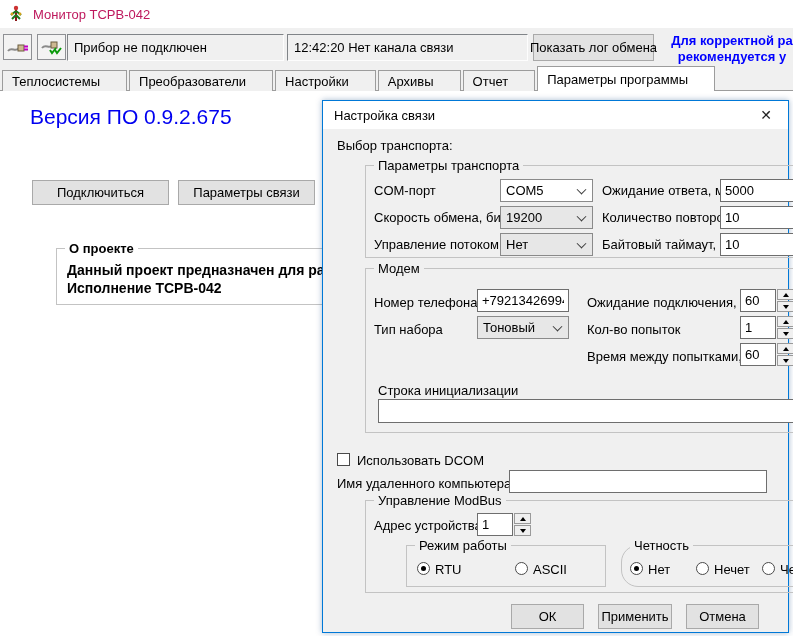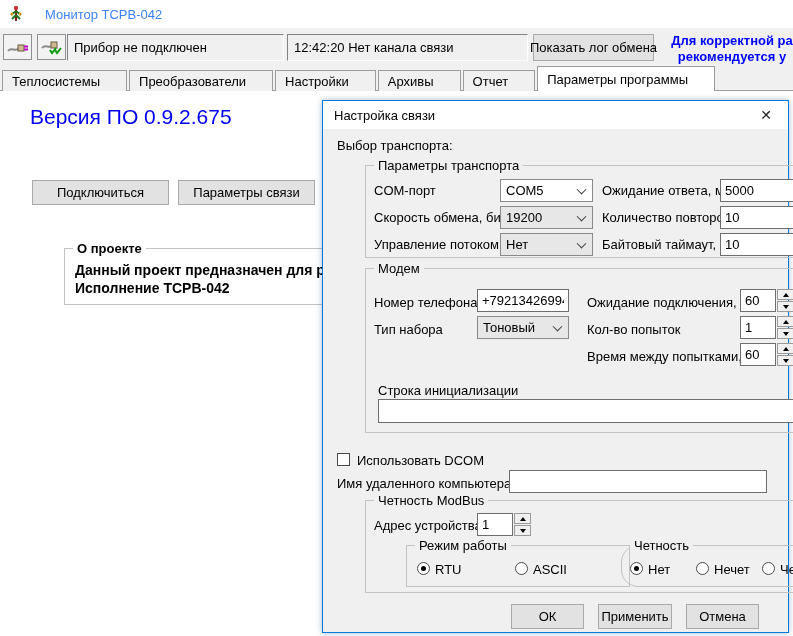--- a/index.html
+++ b/index.html
@@ -3,21 +3,21 @@
 <meta charset="utf-8">
 <style>
   * { margin:0; padding:0; box-sizing:border-box; }
   html,body { width:793px; height:636px; overflow:hidden; }
   body { font-family:"Liberation Sans", sans-serif; font-size:13px; color:#000;
          background:#f0f0f0; position:relative; }
 
   
   .titlebar { position:absolute; left:0; top:0; width:793px; height:28px; background:#fff;
               display:flex; align-items:center; padding-left:7px; }
-  .titlebar .app-title { color:#3b82f6; margin-left:20px; }
+  .titlebar .app-title { color:#be185d; margin-left:8px; }
 
   .toolbar { position:absolute; left:0; top:28px; width:793px; height:36px; background:#f0f0f0; }
   .toolbtn { position:absolute; top:6px; width:29px; height:26px; background:#f3f3f3;
              border:1px solid #8e9094; display:flex; align-items:center; justify-content:center; }
   .sunken { position:absolute; top:6px; height:27px; background:#f0f0f0;
             border:1px solid; border-color:#808488 #fdfdfd #fdfdfd #808488;
             display:flex; align-items:center; padding-left:6px; white-space:nowrap; overflow:hidden; }
   .flatbtn { background:#e2e2e2; border:1px solid #a9a9a9; display:flex; align-items:center;
              justify-content:center; white-space:nowrap; cursor:default; }
   .log-btn { position:absolute; top:6px; left:533px; width:121px; height:27px; }
@@ -34,21 +34,21 @@
   .content { position:absolute; left:0; top:90px; width:793px; height:546px; background:#fff;
              border-top:1px solid #9c9c9c; }
 
   
   .version { position:absolute; left:30px; top:14px; font-size:21px; color:#0000f0; }
   .main-btn { position:absolute; top:89px; width:137px; height:25px; }
   .groupbox { position:absolute; border:1px solid #c3c3c3;margin-left:28px; }
   .gb-label { position:absolute; top:-8px; left:8px; padding:0 4px; white-space:nowrap; }
   .on-white > .gb-label { background:#fff; }
   .on-grey  > .gb-label { background:#f0f0f0; }
-  .about { left:36px; top:157px; width:470px; height:57px; }
+  .about { left:28px; top:157px; width:470px; height:57px; }
   .about .gb-label { font-weight:bold; }
   .about-text { position:absolute; left:10px; top:12px; font-weight:bold; font-size:14px;
                 line-height:18px; white-space:nowrap; }
 
   
   .dialog { position:absolute; left:322px; top:100px; width:467px; height:533px;
             background:#f0f0f0; border:1px solid #0078d7; z-index:10;
             box-shadow:0 0 6px rgba(0,60,120,.35); }
   .dlg-titlebar { position:absolute; left:0; top:0; right:0; height:28px; background:#fff;
                   display:flex; align-items:center; padding-left:11px; }
@@ -231,32 +231,32 @@
     <span class="lbl" style="left:12px; top:114px;">Строка инициализации</span>
     <input class="edit" style="left: 12px; top: 130px; width: 420px; height: 24px;" value="">
   </div>
 
   <div class="checkbox" style="left:14px; top:352px;"></div>
   <span class="lbl" style="left:34px; top:352px;">Использовать DCOM</span>
   <span class="lbl" style="left:14px; top:375px;">Имя удаленного компьютера:</span>
   <input class="edit" style="left: 186px; top: 369px; width: 258px; height: 23px;" value="">
 
   <div class="groupbox on-grey" style="left:14px; top:399px; width:444px; height:93px;">
-    <span class="gb-label">Четность ModBus</span>
+    <span class="gb-label">Управление ModBus</span>
 
     <span class="lbl" style="left:8px; top:17px;">Адрес устройства</span>
     <div class="spin" style="left:111px; top:12px;">
       <input value="1" style="">
       <div class="spin-btns">
         <div class="spin-btn up"></div>
         <div class="spin-btn down"></div>
       </div>
     </div>
 
-    <div class="groupbox on-grey" style="left:12px; top:44px; width:224px; height:42px;">
+    <div class="groupbox on-grey" style="left:12px; top:44px; width:200px; height:42px;">
       <span class="gb-label">Режим работы</span>
       <span class="radio checked" style="left:10px; top:16px;"></span>
       <span class="lbl" style="left:28px; top:16px;">RTU</span>
       <span class="radio" style="left:108px; top:16px;"></span>
       <span class="lbl" style="left:126px; top:16px;">ASCII</span>
     </div>
 
     <div class="groupbox on-grey" style="left:227px; top:44px; width:203px; height:42px;border-radius:17px;">
       <span class="gb-label">Четность</span>
       <span class="radio checked" style="left:8px; top:16px;"></span>

